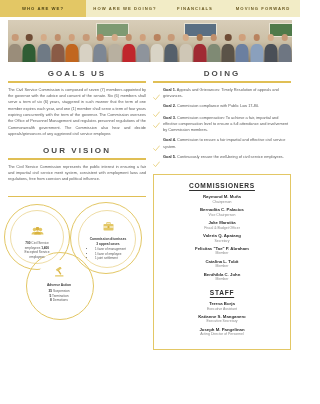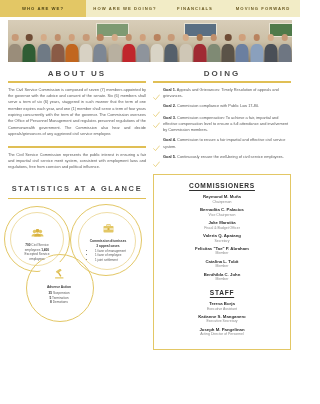--- a/index.html
+++ b/index.html
@@ -194,32 +194,32 @@
           <div class="body" style="background:#6e7682"></div>
         </div>
     </div>
   </div>
 
   <div class="cols">
 
     <div class="col">
 
       <div>
-        <div class="sec-title">ABOUT US</div>
+        <div class="sec-title">GOALS US</div>
         <div class="rule"></div>
         <p class="para">The Civil Service Commission is composed of seven (7) members appointed by the governor with the advice and consent of the senate. Six (6) members shall serve a term of six (6) years, staggered in such manner that the term of one member expires each year, and one (1) member shall serve a term of four years expiring concurrently with the term of the governor. The Commission oversees the Office of Personnel Management and regulates personnel regulations of the Commonwealth government. The Commission also hear and decide appeals/grievances of any aggrieved civil service employee.</p>
       </div>
 
       <div class="vision">
+        <div class="sec-title">OUR VISION</div>
         <div class="rule"></div>
         <p class="para">The Civil Service Commission represents the public interest in ensuring a fair and impartial civil service merit system, consistent with employment laws and regulations, free from coercion and political influence.</p>
       </div>
 
       <div class="stats-wrap">
-        <div class="stats-title">STATISTICS AT A GLANCE</div>
         <div class="rule"></div>
 
         <div class="stats-area">
 
           <div class="ring" style="left:-4px;top:2px;width:64px;height:64px;"></div>
           <div class="ring faint" style="left:2px;top:8px;width:52px;height:52px;"></div>
           <div class="ring" style="left:62px;top:0px;width:70px;height:70px;"></div>
           <div class="ring faint" style="left:70px;top:8px;width:56px;height:56px;"></div>
           <div class="ring" style="left:18px;top:50px;width:66px;height:66px;"></div>
 

